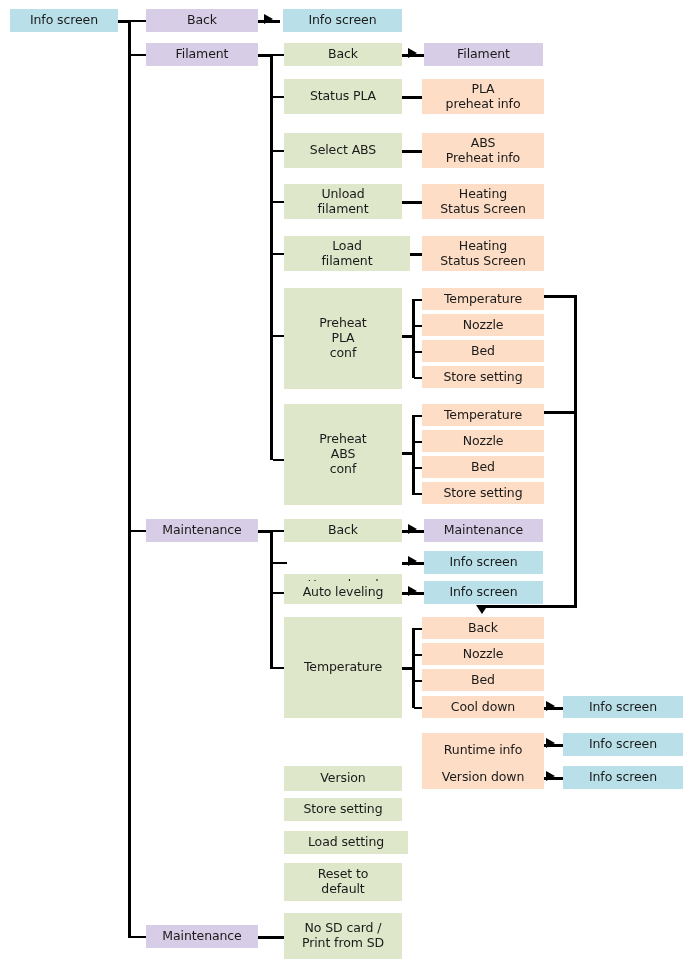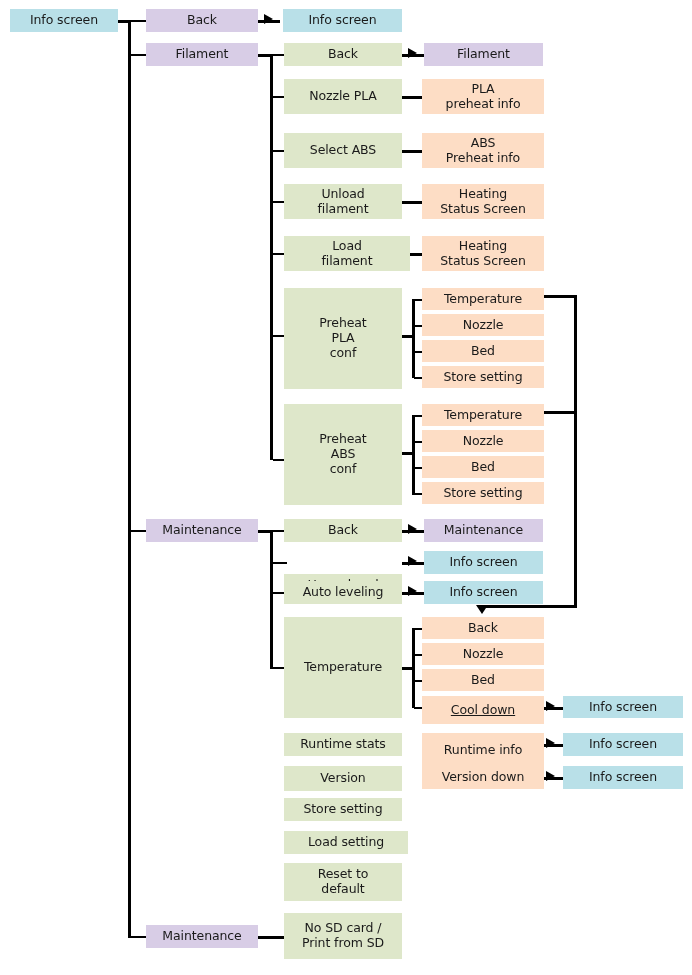--- a/index.html
+++ b/index.html
@@ -161,21 +161,21 @@
 
   <div class="node c-purple" style="left:146px; top:43px; width:112px; height:23px;">Filament</div>
 
   <div class="node c-purple" style="left:146px; top:519px; width:112px; height:23px;">Maintenance</div>
 
   <div class="node c-purple" style="left:146px; top:925px; width:112px; height:23px;">Maintenance</div>
 
   <div class="node c-green" style="left:284px; top:43px; width:118px; height:23px;">Back</div>
   <div class="node c-purple" style="left:424px; top:43px; width:119px; height:23px;">Filament</div>
 
-  <div class="node c-green" style="left:284px; top:79px; width:118px; height:35px;">Nozzle PLA</div>
+  <div class="node c-green" style="left:284px; top:79px; width:118px; height:35px;">Status PLA</div>
   <div class="node c-orange" style="left:422px; top:79px; width:122px; height:35px;">PLA
 preheat info</div>
 
   <div class="node c-green" style="left:284px; top:133px; width:118px; height:35px;">Select ABS</div>
   <div class="node c-orange" style="left:422px; top:133px; width:122px; height:35px;">ABS
 Preheat info</div>
 
   <div class="node c-green" style="left:284px; top:184px; width:118px; height:35px;">Unload
 filament</div>
   <div class="node c-orange" style="left:422px; top:184px; width:122px; height:35px;">Heating
@@ -208,24 +208,23 @@
   <div class="node c-green" style="left:284px; top:574px; width:118px; height:23px;">Home head</div>
   <div class="node c-blue" style="left:424px; top:551px; width:119px; height:23px;">Info screen</div>
 
   <div class="node c-green" style="left:284px; top:581px; width:118px; height:23px;">Auto leveling</div>
   <div class="node c-blue" style="left:424px; top:581px; width:119px; height:23px;">Info screen</div>
 
   <div class="node c-green" style="left:284px; top:617px; width:118px; height:101px;">Temperature</div>
   <div class="node c-orange" style="left:422px; top:617px; width:122px; height:22px;">Back</div>
   <div class="node c-orange" style="left:422px; top:643px; width:122px; height:22px;">Nozzle</div>
   <div class="node c-orange" style="left:422px; top:669px; width:122px; height:22px;">Bed</div>
-  <div class="node c-orange" style="left:422px; top:696px; width:122px; height:28px;text-decoration:underline;">Cool down</div>
+  <div class="node c-orange" style="left:422px; top:696px; width:122px; height:22px;">Cool down</div>
   <div class="node c-blue" style="left:563px; top:696px; width:120px; height:22px;">Info screen</div>
 
-  <div class="node c-green" style="left:284px; top:733px; width:118px; height:23px;">Runtime stats</div>
   <div class="node c-orange" style="left:422px; top:733px; width:122px; height:35px;text-align:right;">Runtime info</div>
   <div class="node c-blue" style="left:563px; top:733px; width:120px; height:23px;">Info screen</div>
 
   <div class="node c-green" style="left:284px; top:766px; width:118px; height:25px;">Version</div>
   <div class="node c-orange" style="left:422px; top:766px; width:122px; height:23px;">Version down</div>
   <div class="node c-blue" style="left:563px; top:766px; width:120px; height:23px;">Info screen</div>
 
   <div class="node c-green" style="left:284px; top:798px; width:118px; height:23px;">Store setting</div>
   <div class="node c-green" style="left:284px; top:831px; width:124px; height:23px;">Load setting</div>
   <div class="node c-green" style="left:284px; top:863px; width:118px; height:38px;">Reset to

